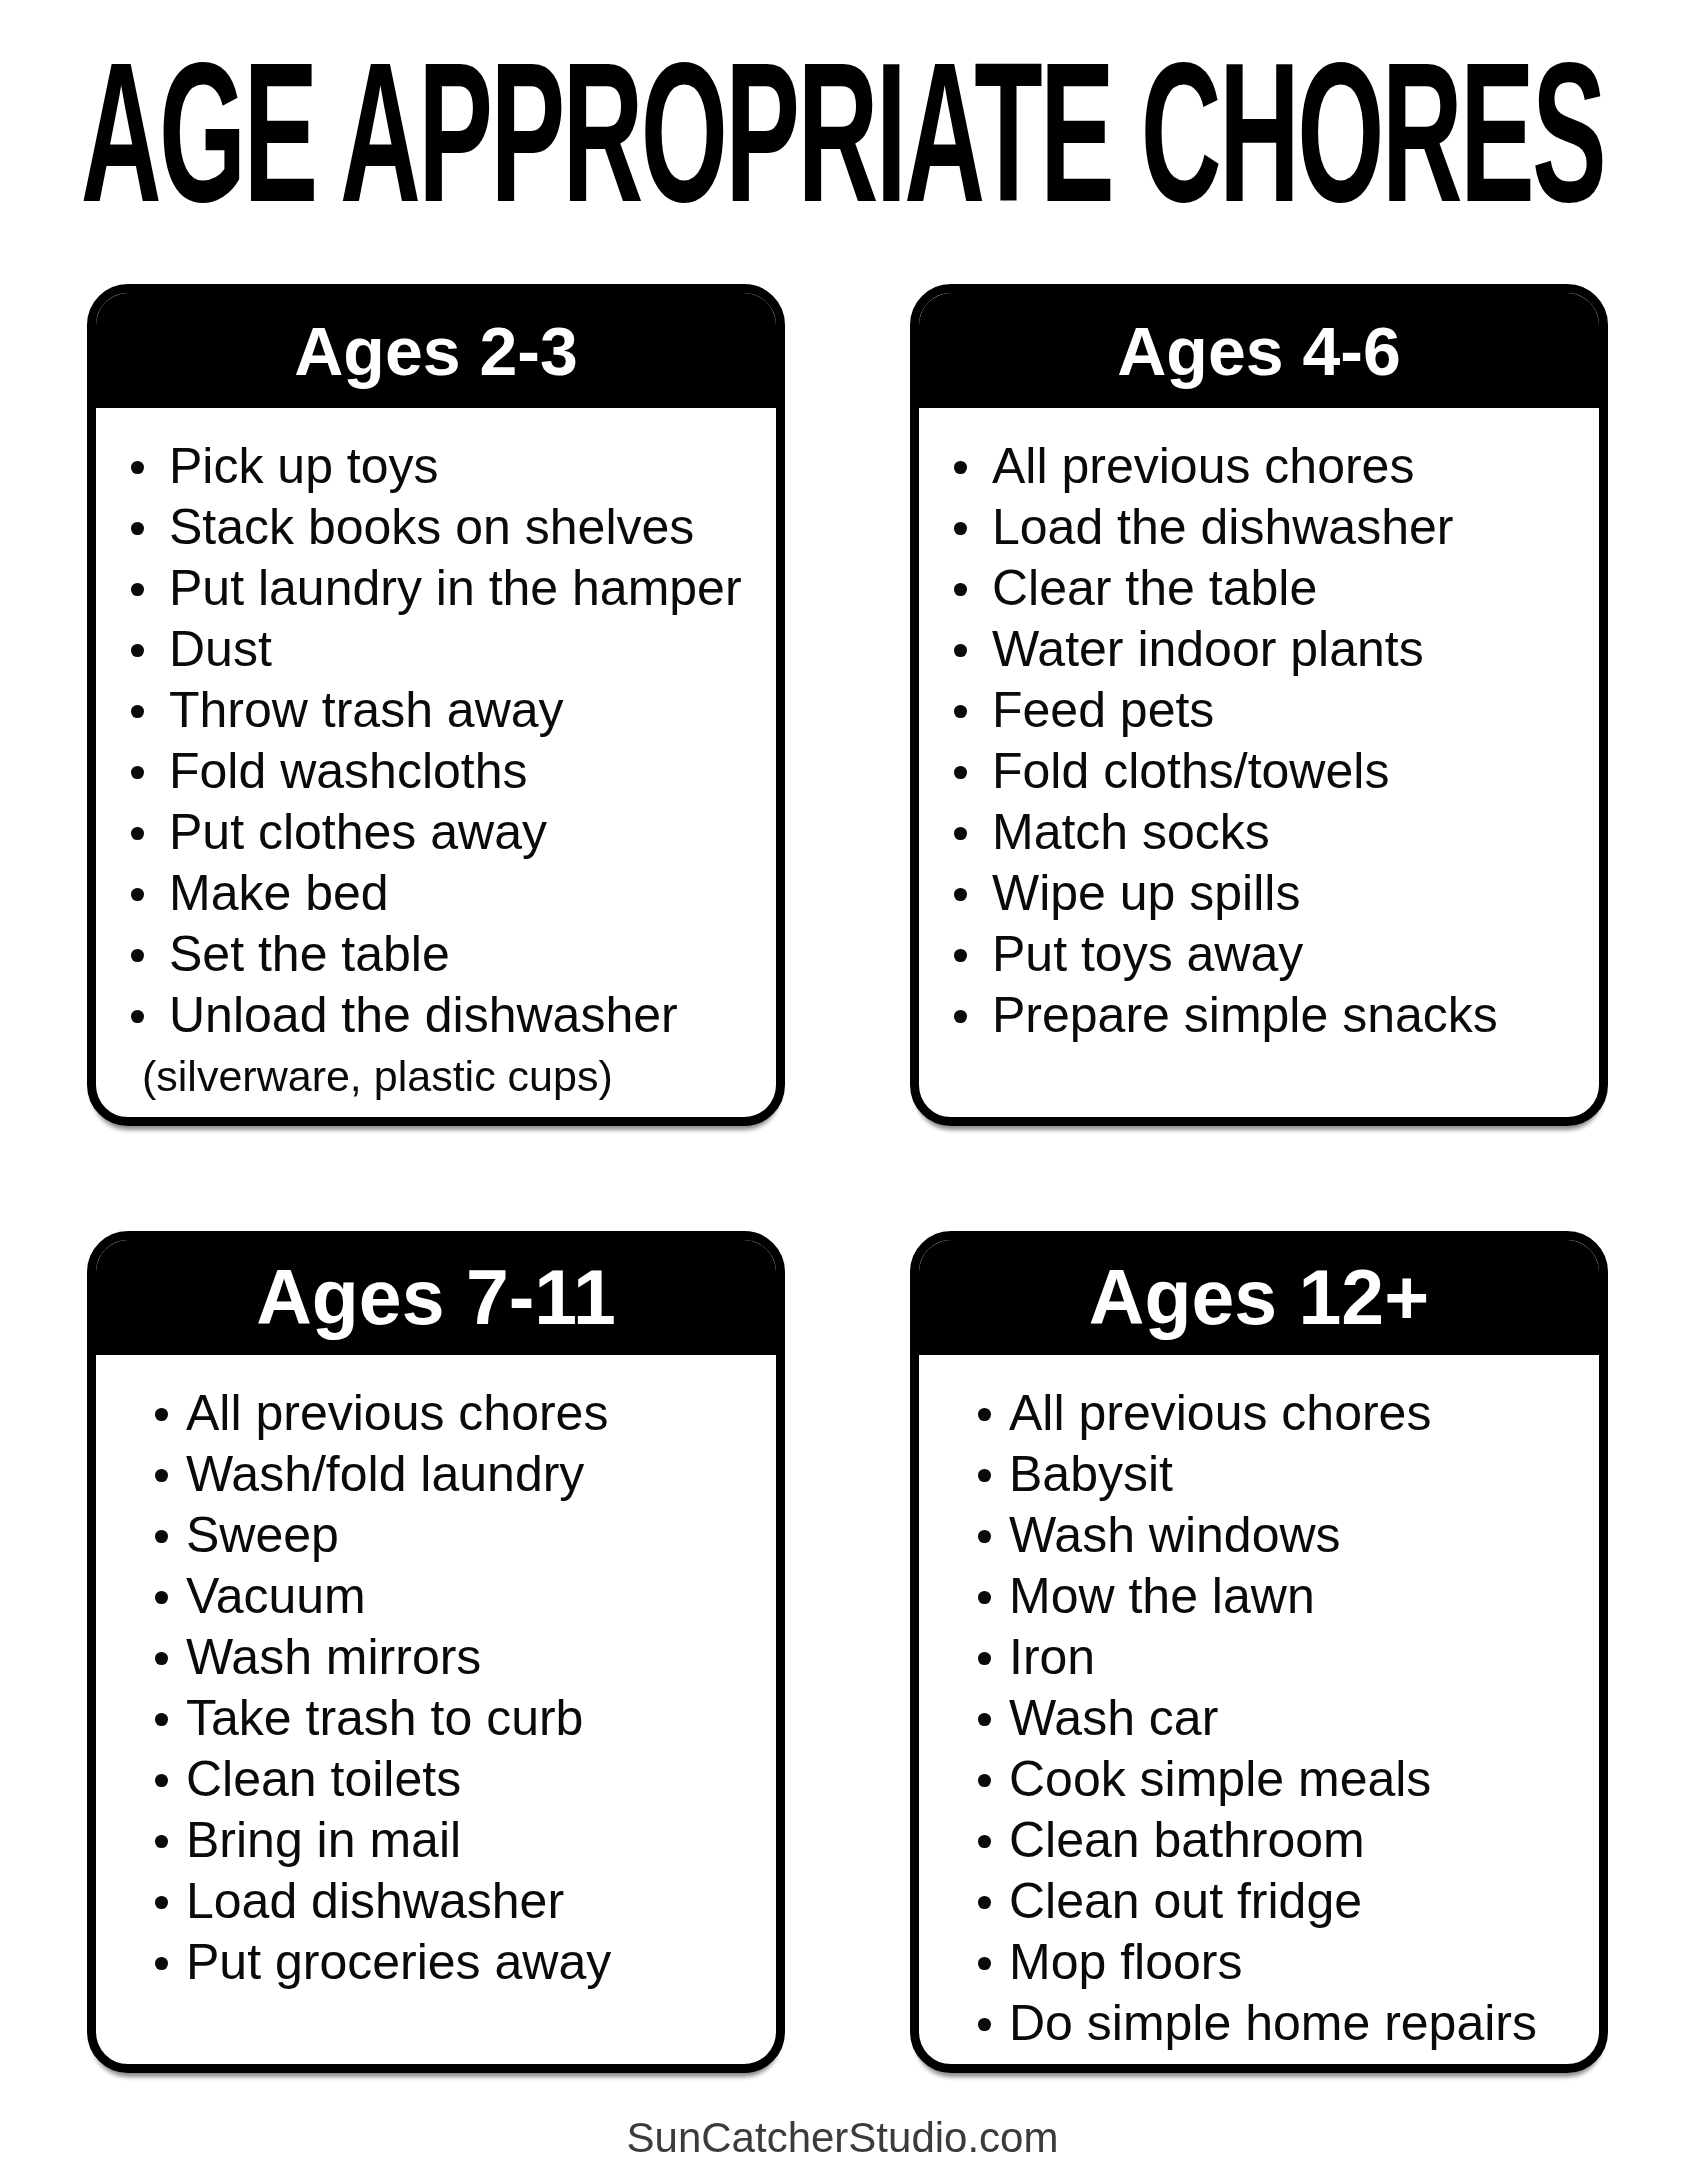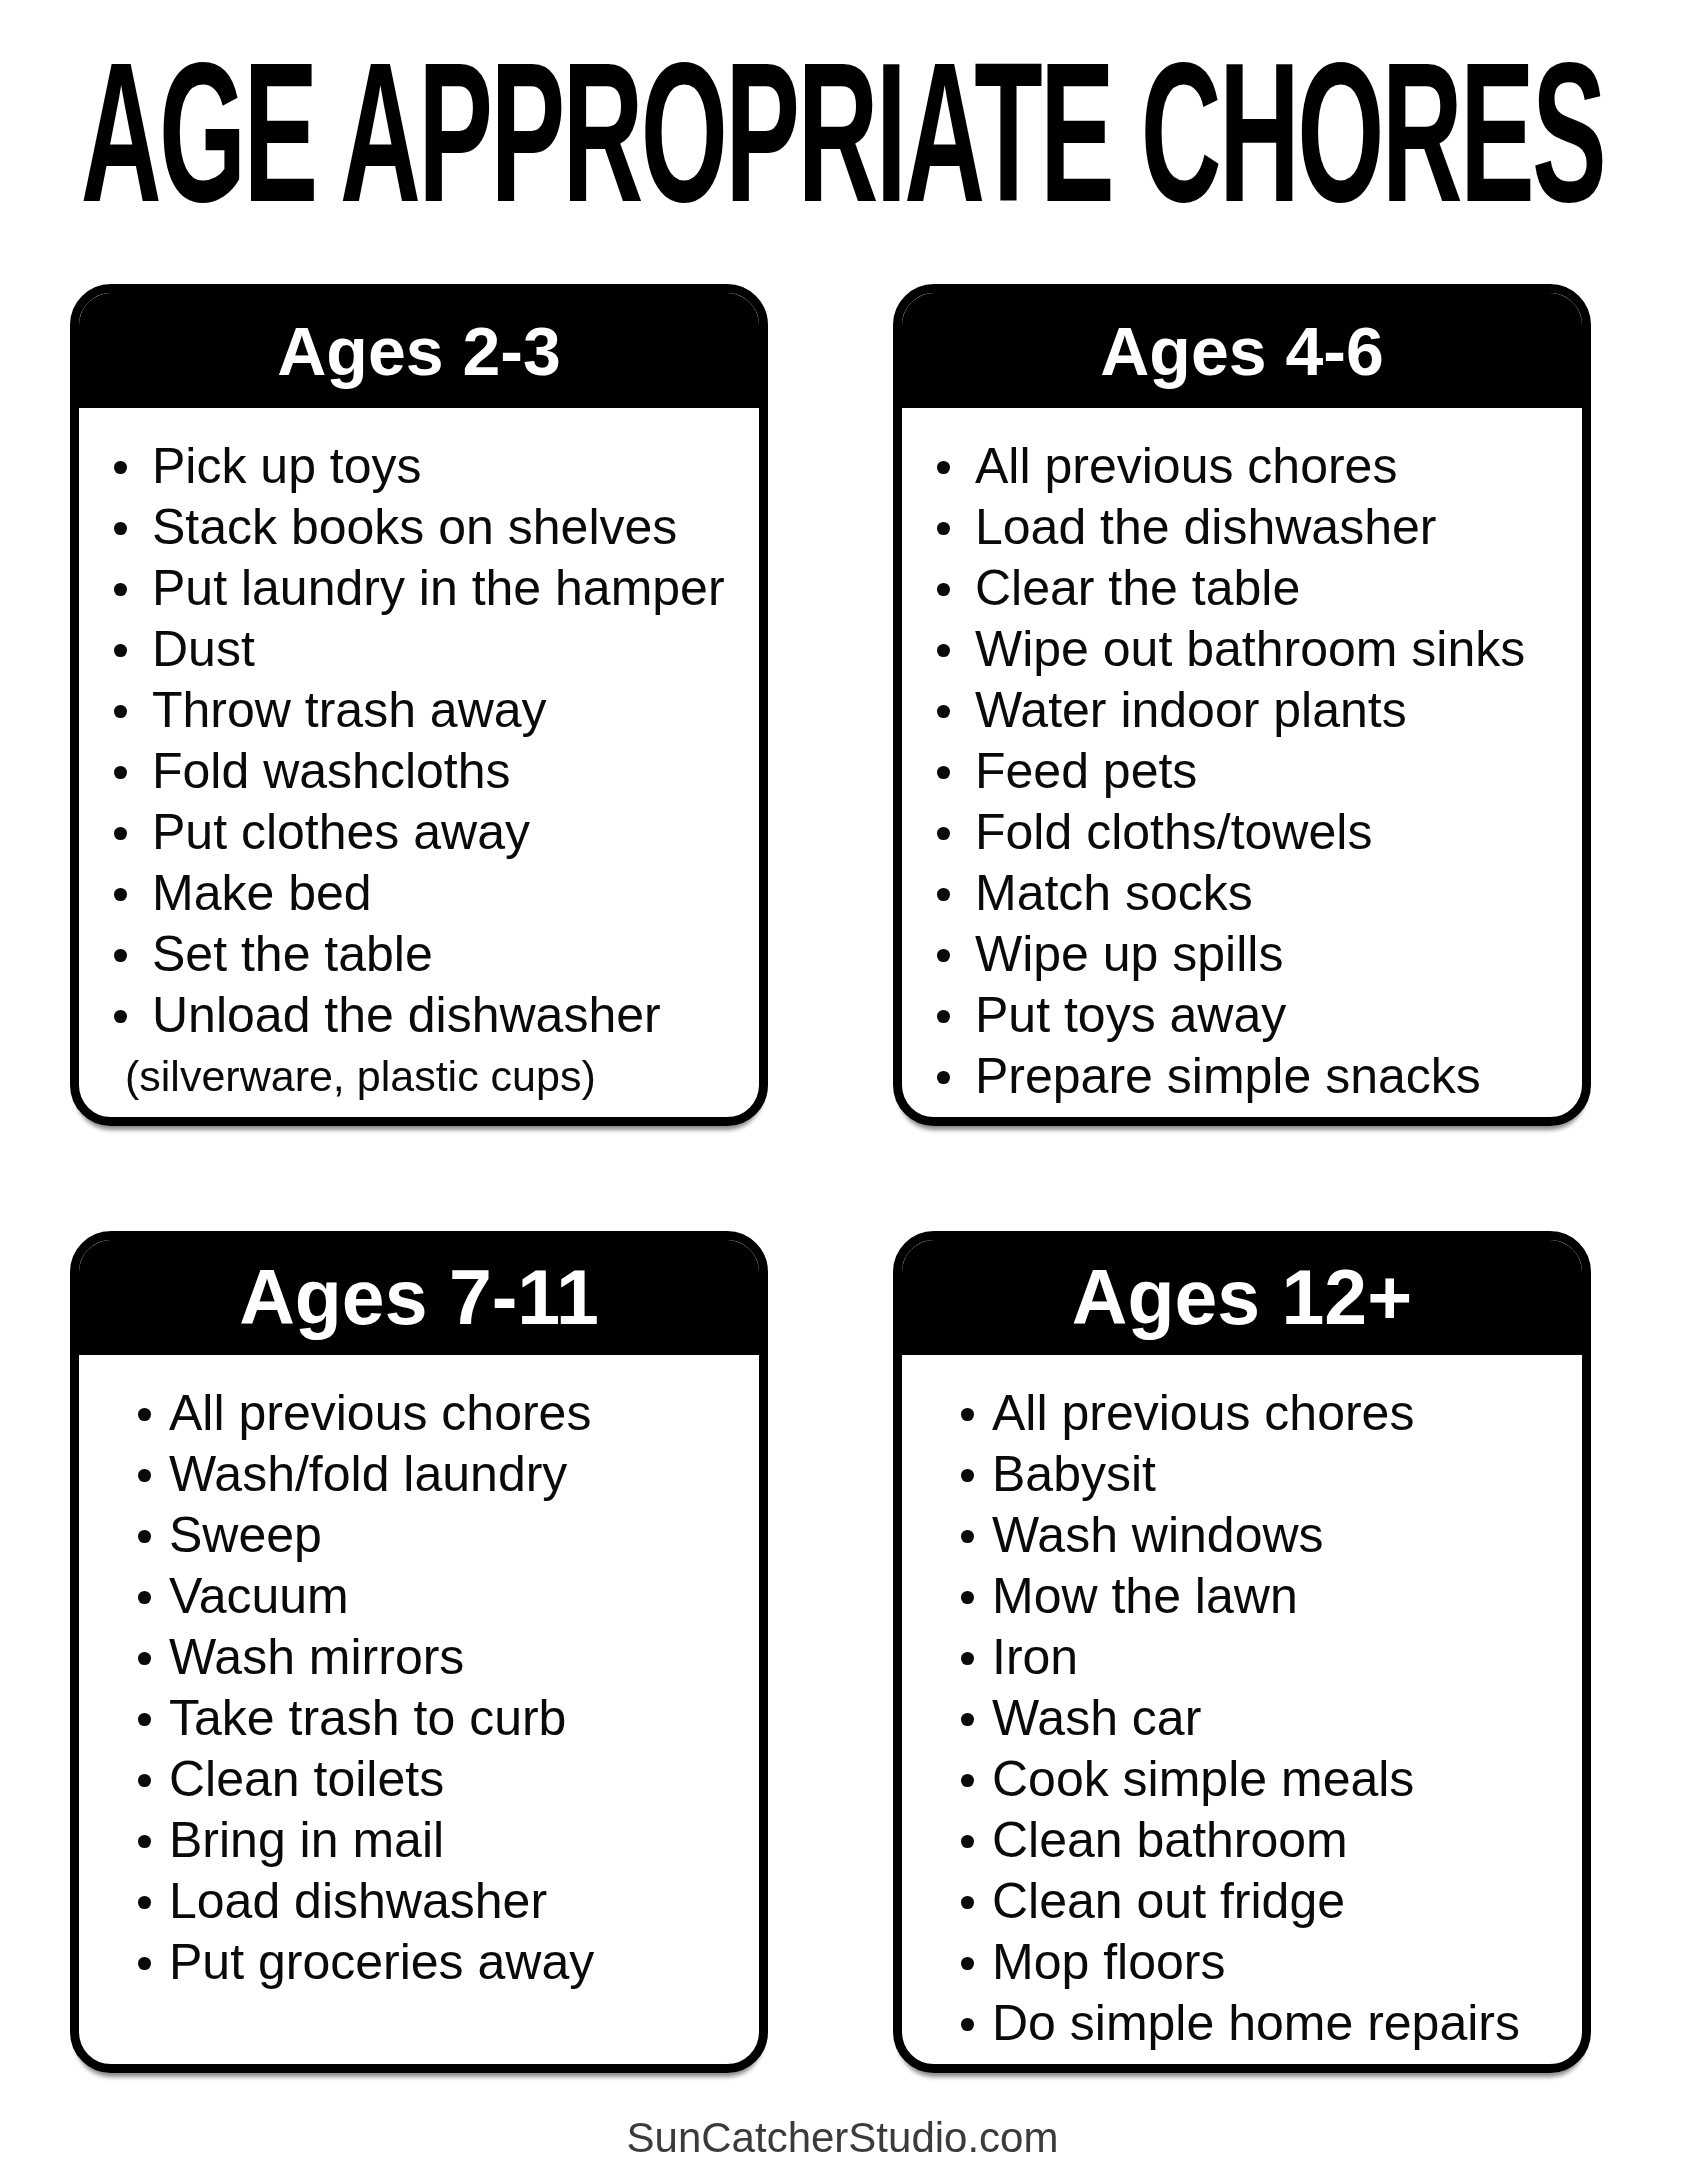--- a/index.html
+++ b/index.html
@@ -29,21 +29,21 @@
     letter-spacing: -2.6px;
     white-space: nowrap;
     transform: scaleY(1.78);
     transform-origin: top center;
     color: #000000;
   }
 
   
   .grid {
     position: absolute;
-    left: 70px;
+    left: 87px;
     top: 284px;
     display: grid;
     grid-template-columns: 698px 698px;
     column-gap: 125px;
     row-gap: 105px;
   }
 
   .card {
     box-sizing: border-box;
     height: 842px;
@@ -135,21 +135,20 @@
   </section>
 
   <section class="card row-1">
     <header class="card-header">
       <span class="card-header-label">Ages 4-6</span>
     </header>
     <ul class="chore-list">
         <li><span class="bullet"></span><span>All previous chores</span></li>
         <li><span class="bullet"></span><span>Load the dishwasher</span></li>
         <li><span class="bullet"></span><span>Clear the table</span></li>
-        <li><span class="bullet"></span><span>Wipe out bathroom sinks</span></li>
         <li><span class="bullet"></span><span>Water indoor plants</span></li>
         <li><span class="bullet"></span><span>Feed pets</span></li>
         <li><span class="bullet"></span><span>Fold cloths/towels</span></li>
         <li><span class="bullet"></span><span>Match socks</span></li>
         <li><span class="bullet"></span><span>Wipe up spills</span></li>
         <li><span class="bullet"></span><span>Put toys away</span></li>
         <li><span class="bullet"></span><span>Prepare simple snacks</span></li>
       </ul>
 
   </section>

